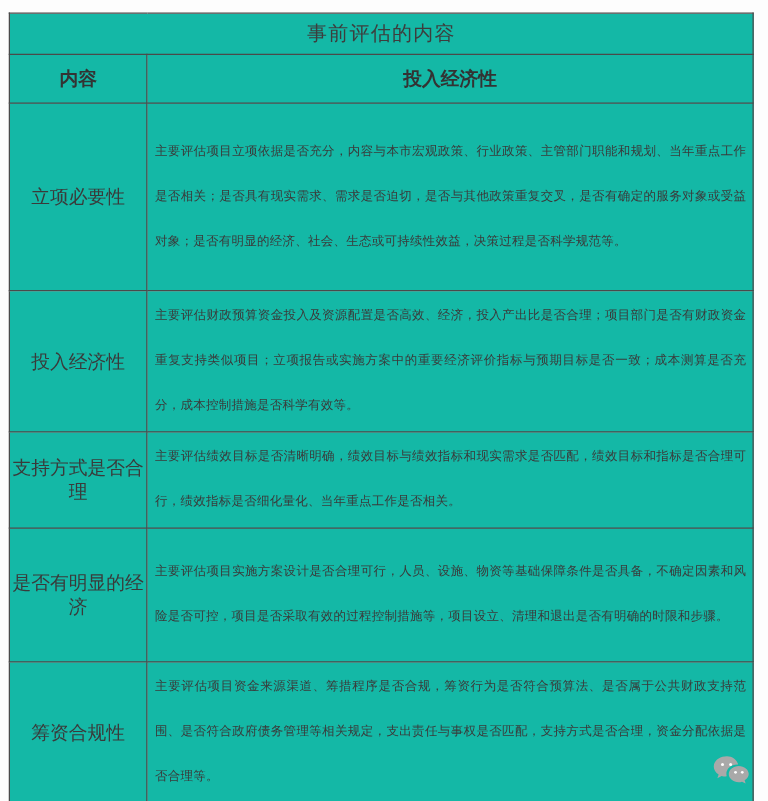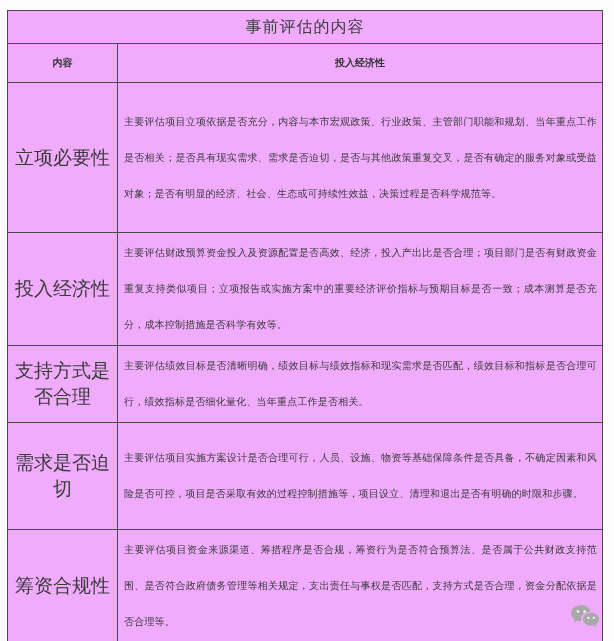--- a/index.html
+++ b/index.html
@@ -19,44 +19,44 @@
     width: 596px;
   }
   table.assessment {
     width: 100%;
     border-collapse: collapse;
     table-layout: fixed;
   }
   table.assessment td, table.assessment th {
     border: 1px solid #4a4a4a;
     color: #3a3a3a;
-    background: #f0abfc;
+    background: #14b8a6;
   }
   col.c-label { width: 110px; }
   tr.title-row td {
     height: 33px;
     text-align: center;
     vertical-align: middle;
     font-size: 16px;
     font-weight: 400;
     letter-spacing: 1px;
     color: #3d3d3d;
   }
   tr.header-row th {
     height: 39px;
     text-align: center;
     vertical-align: middle;
-    font-size: 10px;
+    font-size: 15px;
     font-weight: 700;
     color: #333333;
   }
   tr.data-row td.label-cell {
     text-align: center;
     vertical-align: middle;
-    font-size: 19px;
+    font-size: 15px;
     color: #3a3a3a;
     padding: 2px;
   }
   tr.data-row td.desc-cell {
     vertical-align: middle;
     font-size: 10px;
     line-height: 36px;
     color: #3a3a3a;
     padding: 2px 5px 2px 6px;
     text-align: justify;
@@ -107,21 +107,21 @@
       </tr>
       <tr class="data-row r1">
         <td class="label-cell">投入经济性</td>
         <td class="desc-cell">主要评估财政预算资金投入及资源配置是否高效、经济，投入产出比是否合理；项目部门是否有财政资金重复支持类似项目；立项报告或实施方案中的重要经济评价指标与预期目标是否一致；成本测算是否充分，成本控制措施是否科学有效等。</td>
       </tr>
       <tr class="data-row r2">
         <td class="label-cell">支持方式是否合理</td>
         <td class="desc-cell">主要评估绩效目标是否清晰明确，绩效目标与绩效指标和现实需求是否匹配，绩效目标和指标是否合理可行，绩效指标是否细化量化、当年重点工作是否相关。</td>
       </tr>
       <tr class="data-row r3">
-        <td class="label-cell">需求是否迫切</td>
+        <td class="label-cell">是否有明显的经济</td>
         <td class="desc-cell">主要评估项目实施方案设计是否合理可行，人员、设施、物资等基础保障条件是否具备，不确定因素和风险是否可控，项目是否采取有效的过程控制措施等，项目设立、清理和退出是否有明确的时限和步骤。</td>
       </tr>
       <tr class="data-row r4">
         <td class="label-cell">筹资合规性</td>
         <td class="desc-cell">主要评估项目资金来源渠道、筹措程序是否合规，筹资行为是否符合预算法、是否属于公共财政支持范围、是否符合政府债务管理等相关规定，支出责任与事权是否匹配，支持方式是否合理，资金分配依据是否合理等。</td>
       </tr>
     </tbody>
       </table>
   </div>
 

